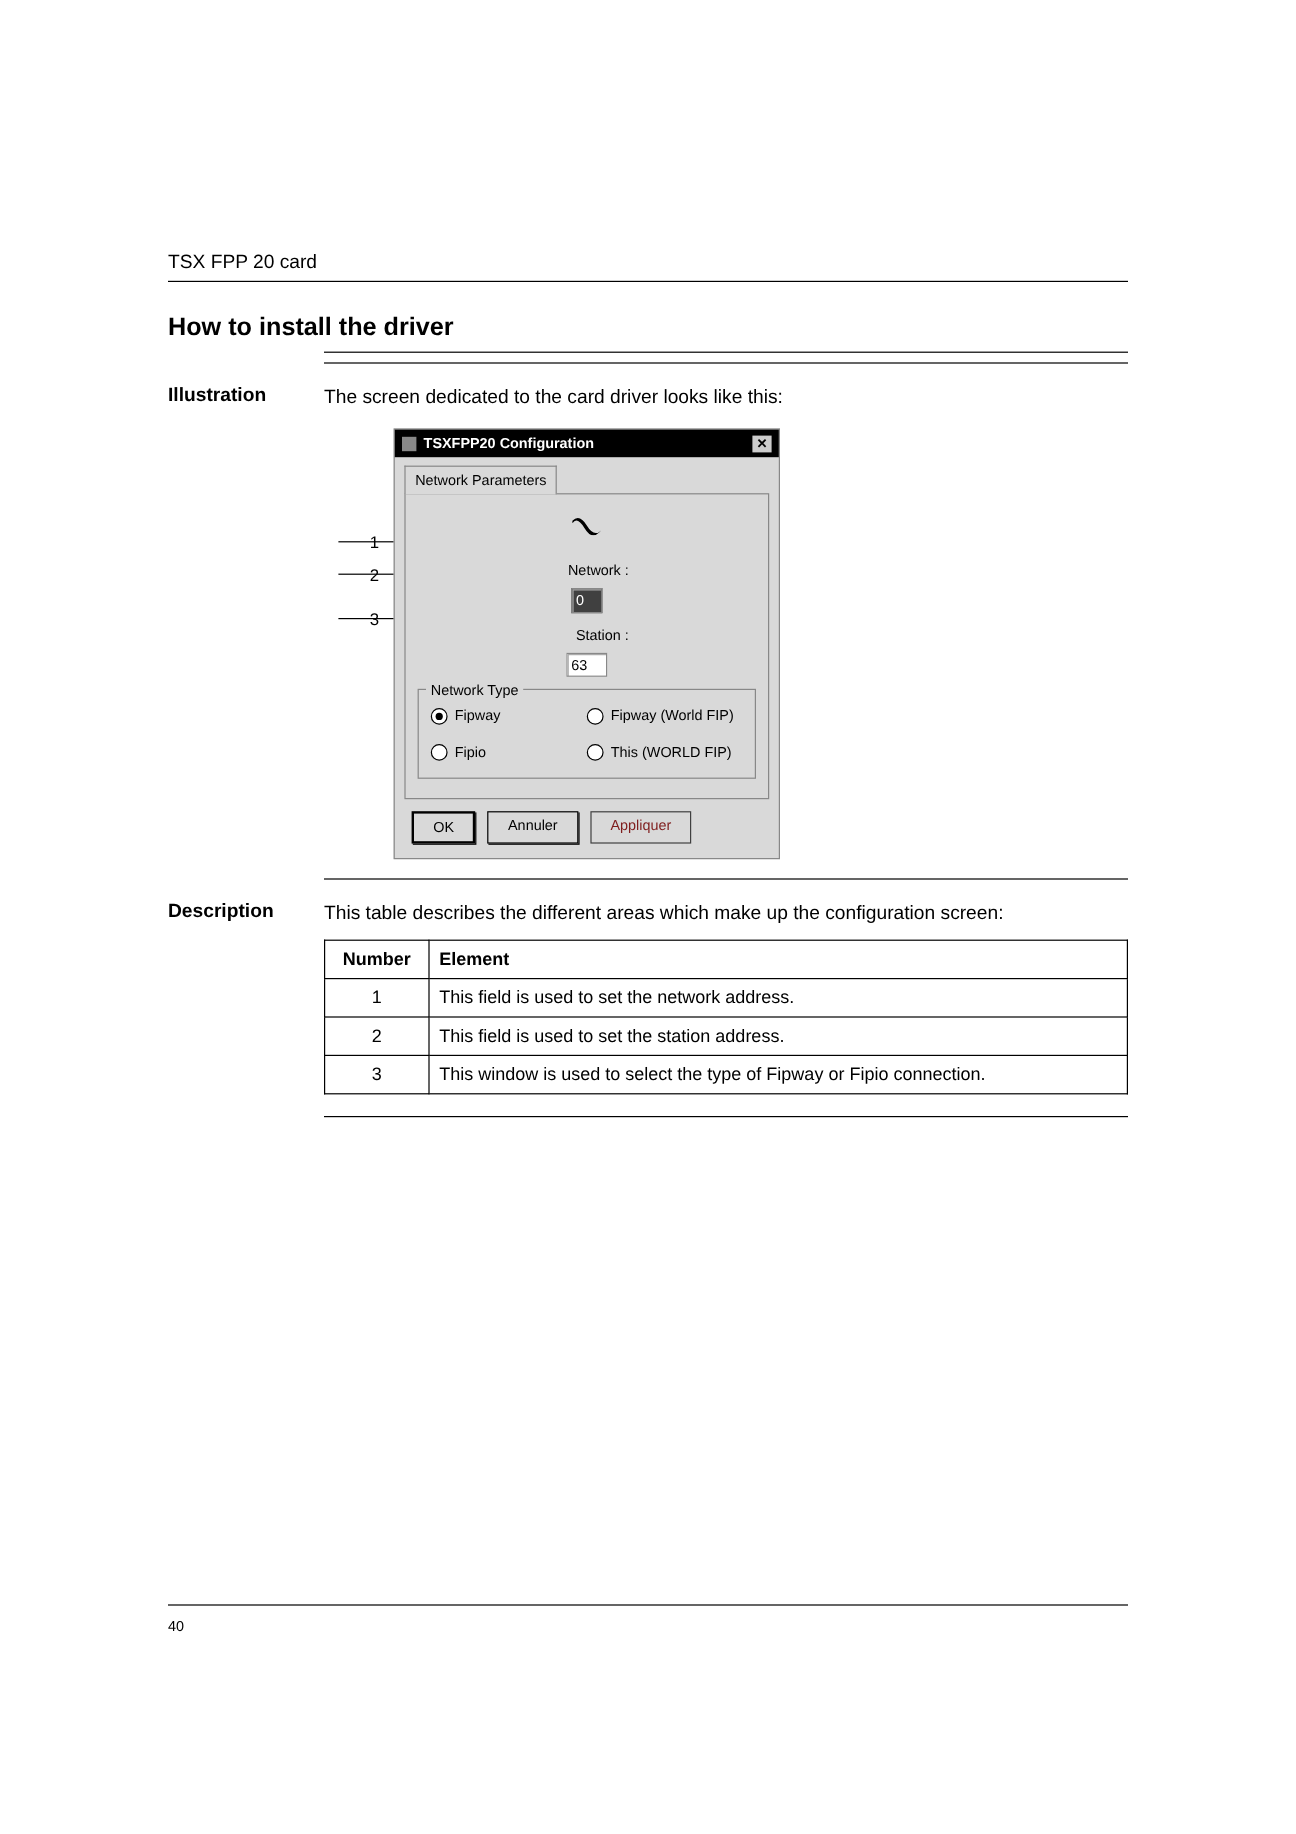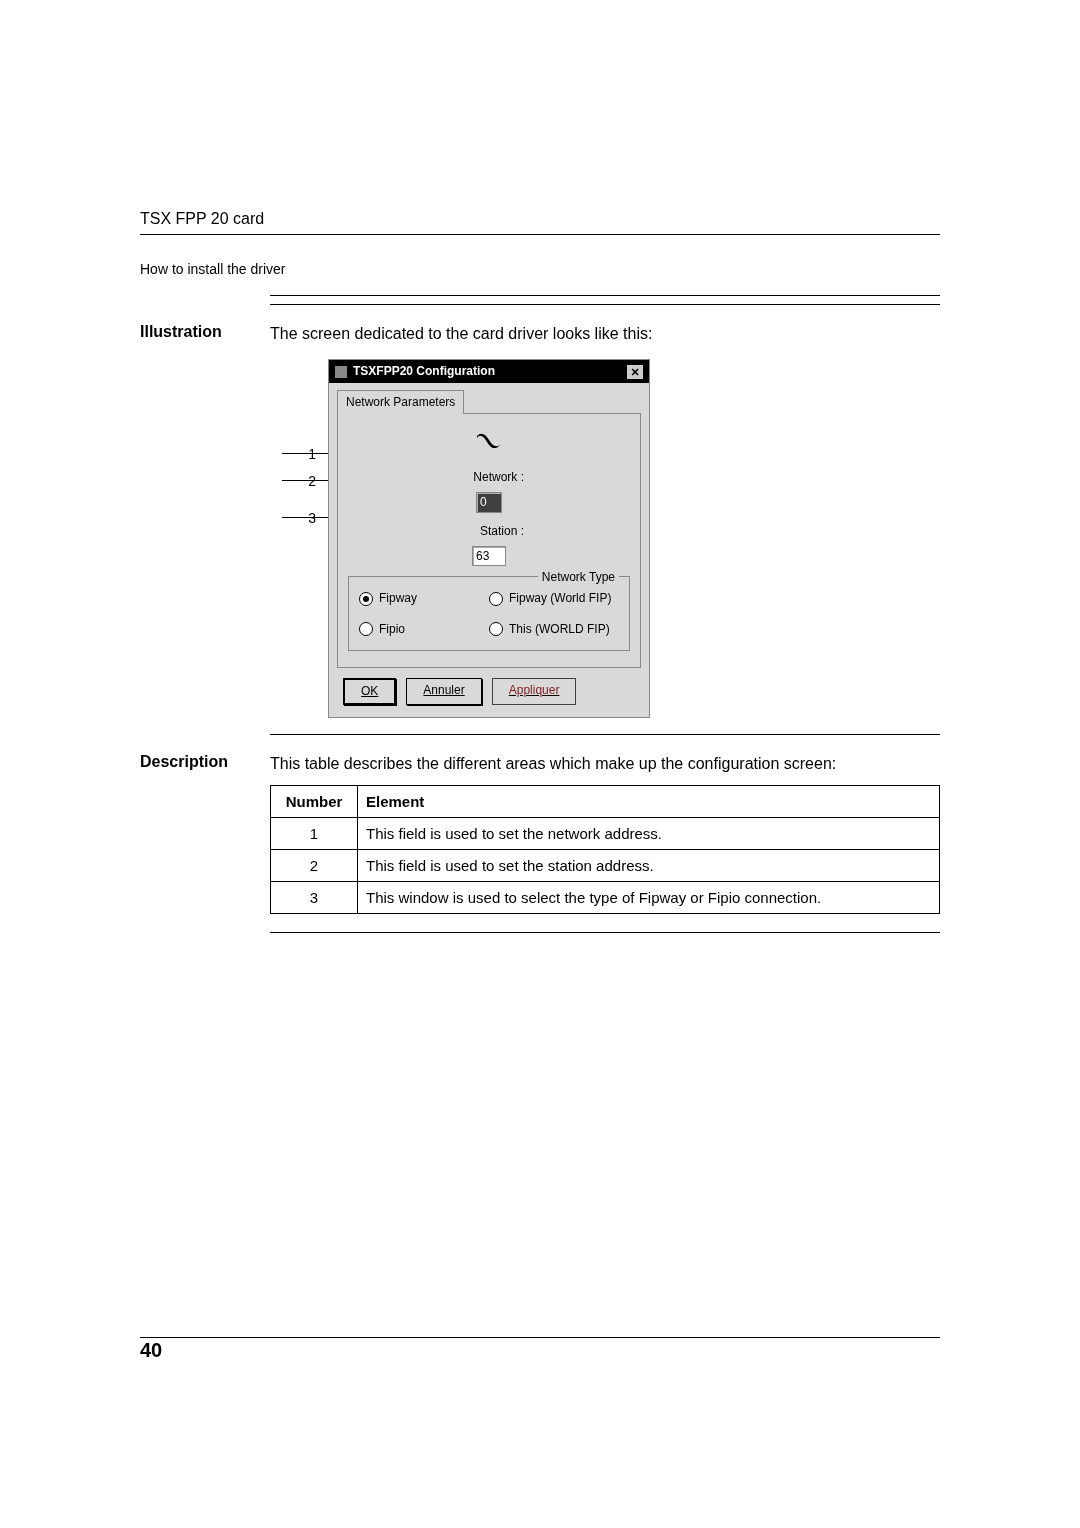--- a/index.html
+++ b/index.html
@@ -19,24 +19,24 @@
   .header-text {
     font-size: 16px;
     margin-bottom: 6px;
   }
   .hr {
     border: none;
     border-top: 1px solid #000;
     margin: 0;
   }
   .section-title {
-    font-size: 14px;
-    font-weight: normal;
+    font-size: 21px;
+    font-weight: bold;
     margin-top: 26px;
-    margin-bottom: 18px;
+    margin-bottom: 8px;
   }
   .content-row {
     display: flex;
     margin-top: 18px;
     margin-bottom: 10px;
   }
   .label-col {
     width: 130px;
     flex-shrink: 0;
     font-weight: bold;
@@ -142,21 +142,20 @@
     padding: 1px 3px;
     font-size: 12px;
     box-shadow: inset 1px 1px 0 #aaa;
   }
   .field-input.small { width: 18px; background: #404040; color: #fff; }
   .fieldset {
     border: 1px solid #888;
     margin-top: 10px;
     padding: 10px 10px 12px 10px;
     font-size: 12px;
-    text-align: right;
   }
   .fieldset-legend {
     font-size: 12px;
     padding: 0 4px;
     margin-left: -4px;
     background: #d9d9d9;
     position: relative;
     top: -18px;
     display: inline-block;
   }
@@ -187,21 +186,20 @@
   .radio .dot {
     width: 6px;
     height: 6px;
     background: #000;
     border-radius: 50%;
   }
   .btn-row {
     display: flex;
     gap: 10px;
     padding: 0 0 12px 14px;
-    text-decoration: underline;
   }
   .btn {
     font-size: 12px;
     padding: 3px 16px;
     background: #d9d9d9;
     border: 1px solid #000;
     box-shadow: 1px 1px 0 #000;
   }
   .btn.default { border: 2px solid #000; }
   .btn.disabled { color: #7f1d1d; box-shadow: none; border: 1px solid #404040; }
@@ -222,22 +220,21 @@
   .footer-line {
     position: absolute;
     left: 140px;
     right: 140px;
     bottom: 190px;
   }
   .page-num {
     position: absolute;
     left: 140px;
     bottom: 166px;
-    font-size: 20px;
-    font-weight: bold;
+    font-size: 12px;
   }
   .hr-indent {
     margin-left: 130px;
     border: none;
     border-top: 1px solid #000;
   }
 </style>
 </head>
 <body>
 

